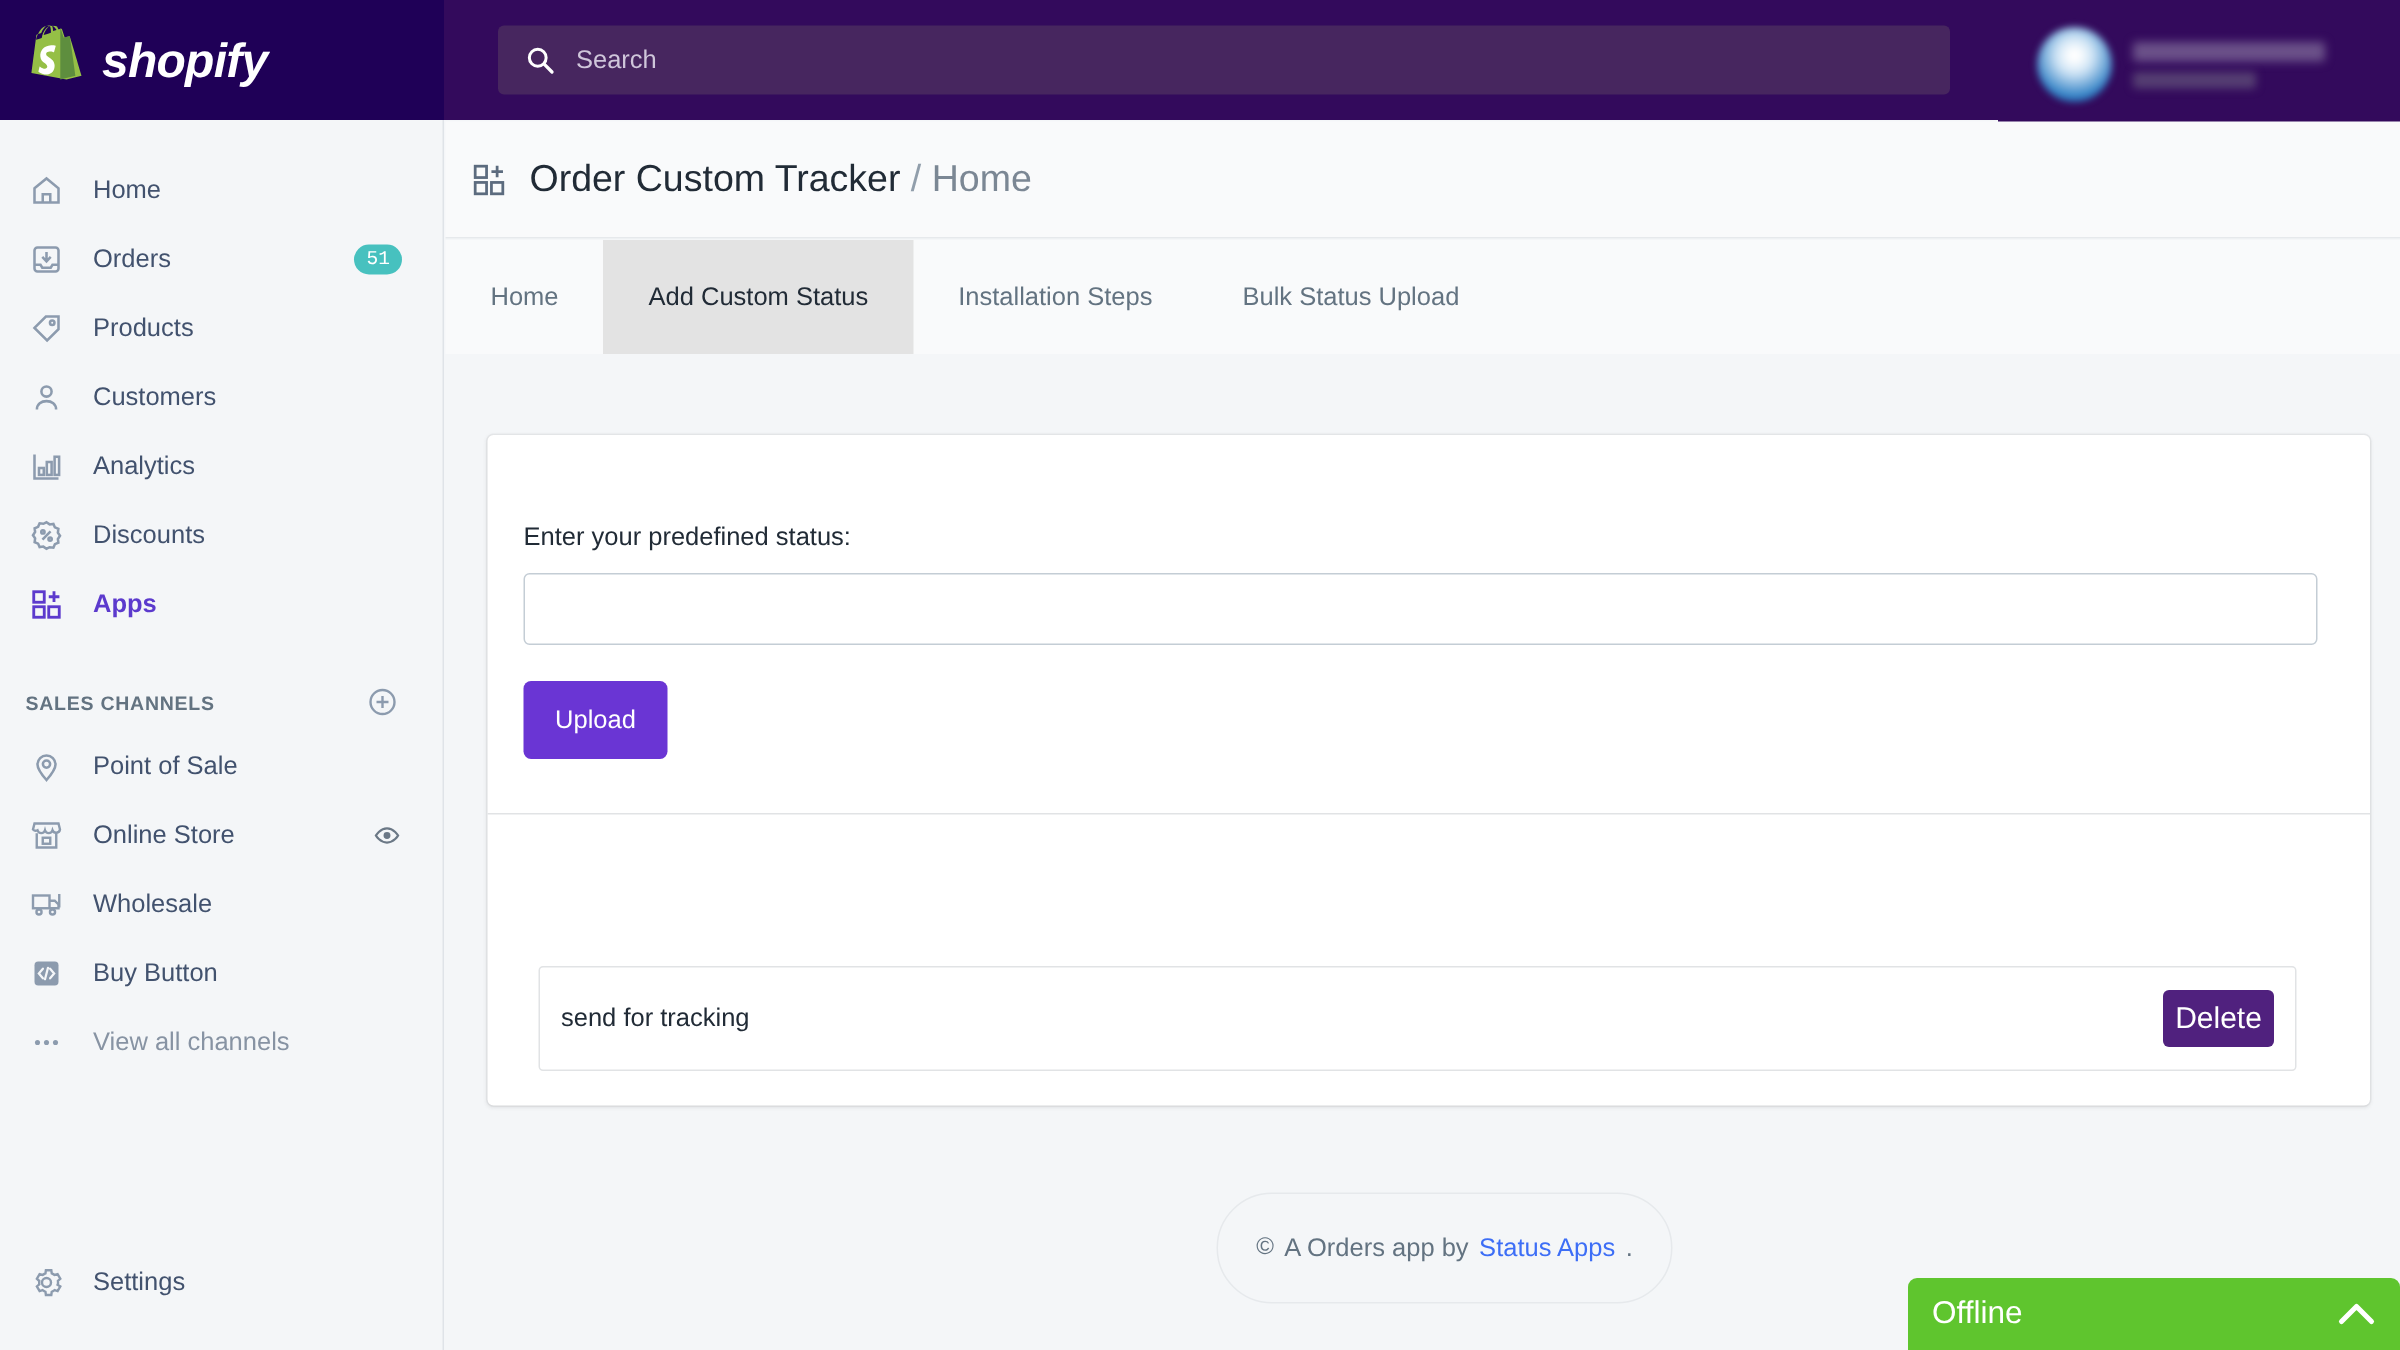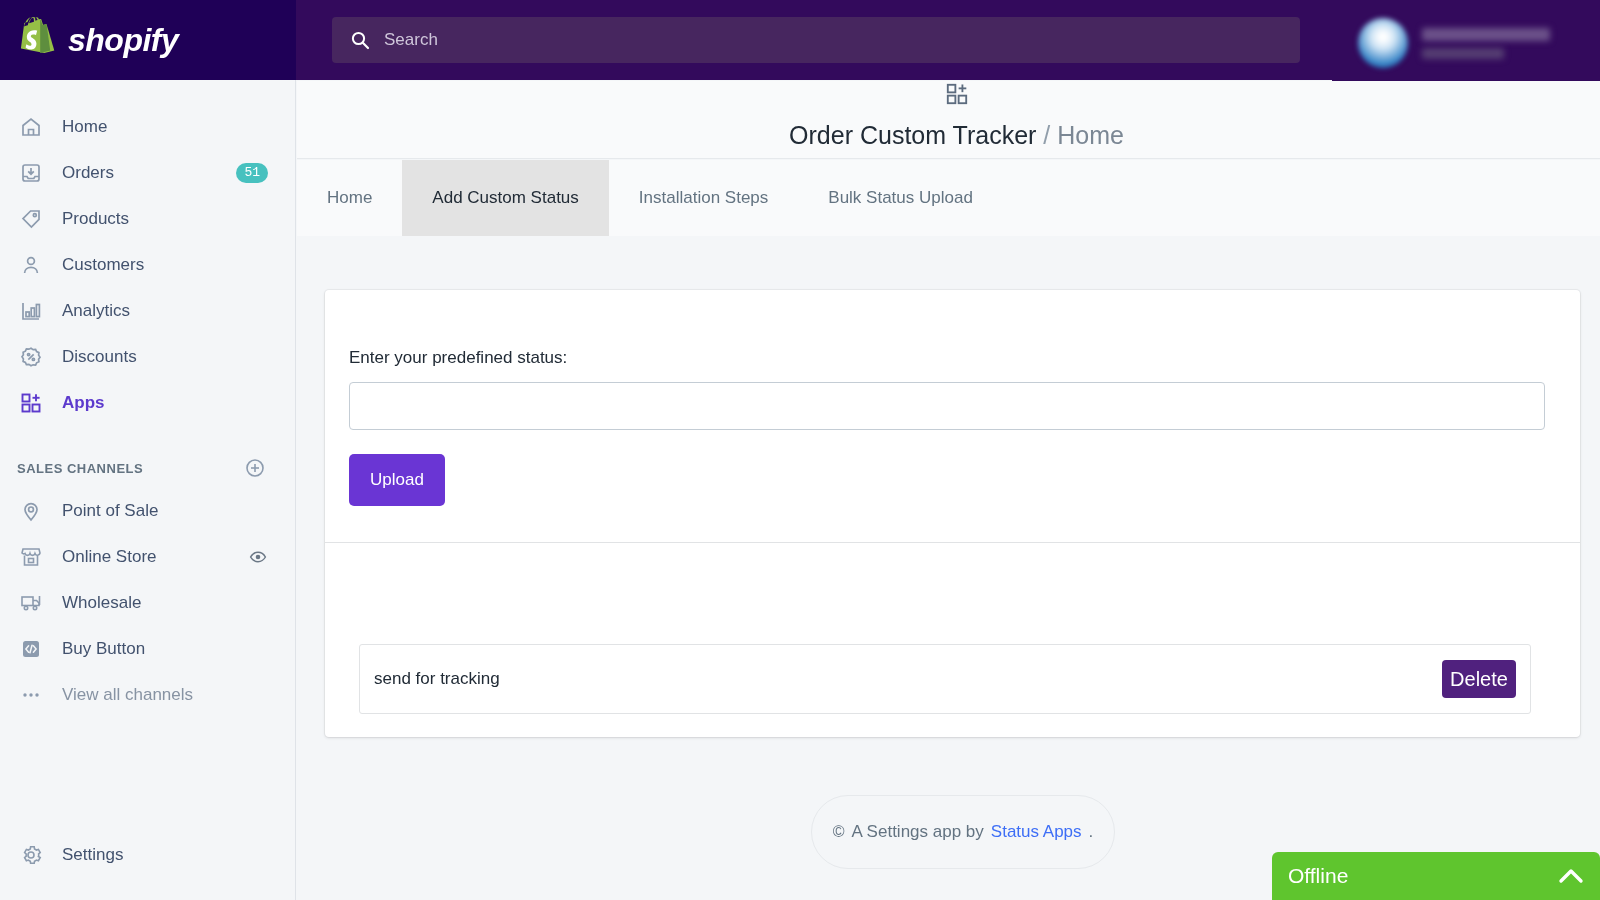--- a/index.html
+++ b/index.html
@@ -74,21 +74,20 @@
   .section-head .t { font-size: 13px; font-weight: bold; color: #637381; letter-spacing: 0.5px; }
   .nav-item .right-ico { position: absolute; right: 28px; width: 18px; height: 18px; }
   .nav-item .lbl.muted { color: #8793A3; }
   .settings-row { position: absolute; left: 0; bottom: 22px; width: 296px; }
 
   
   .page-head {
     position: absolute; left: 297px; top: 81px; width: 1303px; height: 78px;
     background: #F9FAFB; display: flex; align-items: center; padding-left: 16px; gap: 14px;
     border-bottom: 1px solid #E6E9EC;
-    flex-direction: column;
   }
   .page-title { font-size: 25px; color: #212B36; }
   .page-title .sep { color: #919EAB; }
   .page-title .crumb { color: #7B8794; }
 
   
   .tabbar {
     position: absolute; left: 297px; top: 160px; width: 1303px; height: 76px;
     background: #F9FAFB; display: flex; align-items: stretch;
   }
@@ -401,21 +400,21 @@
       <div class="card-sec-2">
         <div class="status-row">
           <span class="status-name">send for tracking</span>
           <button class="delete-btn">Delete</button>
         </div>
       </div>
     </div>
 
     <div class="footer-pill">
       <span class="copy-ico">©</span>
-      <span>A Settings app by</span>
+      <span>A Orders app by</span>
       <span class="lnk">Status Apps</span>
         <span>.</span>
     </div>
   </div>
 
   <div class="chat-widget">
     <span class="chat-label">Offline</span>
     <span class="chev">
       <svg width="26" height="16" viewBox="0 0 26 16">
         <path d="M3 13L13 3l10 10" fill="none" stroke="#fff" stroke-width="3.4" stroke-linecap="round" stroke-linejoin="round"></path>

